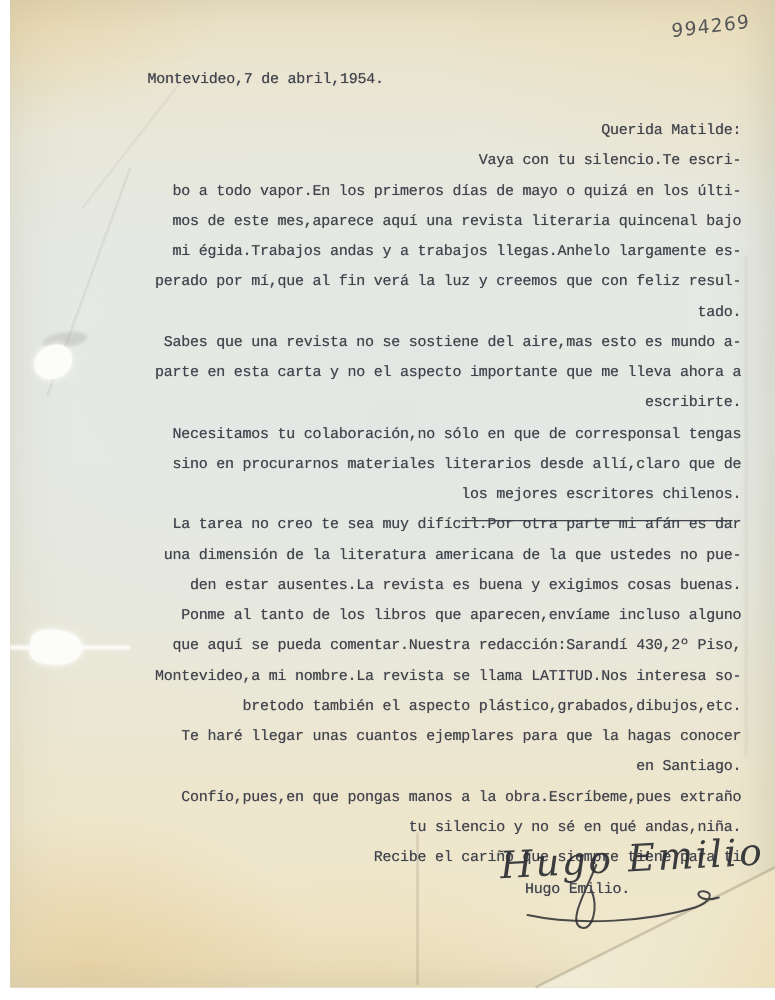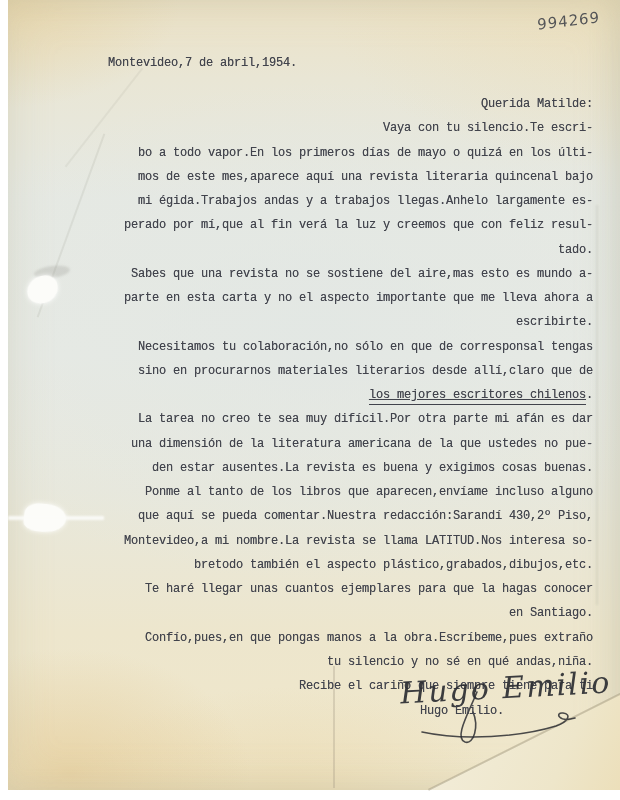--- a/index.html
+++ b/index.html
@@ -41,27 +41,27 @@
   .hole.h2{left:16px;top:504px;width:42px;height:28px;border-radius:45% 55% 62% 38%;transform:rotate(6deg);box-shadow:0 0 5px rgba(255,255,255,0.95);}
   .streak{position:absolute;left:0px;top:516px;width:96px;height:4px;background:rgba(252,252,249,0.9);filter:blur(0.8px);}
   
   .archive{
     position:absolute;left:529px;top:12px;
     font-family:"DejaVu Sans", sans-serif;font-size:15px;letter-spacing:1px;
     color:#45474d;transform:rotate(-7deg) skewX(-4deg);opacity:.9;
   }
   
   .typed{color:#41434c;text-shadow:0 0 0.6px rgba(64,66,75,0.65);}
-  .date-line{position:absolute;left:100px;top:56px;font-size:12px;letter-spacing:-0.2px;white-space:pre;}
+  .date-line{position:absolute;left:110px;top:56px;font-size:12px;letter-spacing:-0.2px;white-space:pre;}
   .body{
     position:absolute;left:85px;top:92px;width:500px;
     font-size:12px;letter-spacing:-0.2px;line-height:24.25px;white-space:pre;
   }
   .tline{height:24.25px;text-align:right;}
-  .tline .und{border-bottom:1px solid currentColor;padding-bottom:2px;text-decoration:underline;}
+  .tline .und{border-bottom:1px solid currentColor;padding-bottom:14px;}
   
   .sig-hand{
     position:absolute;left:392px;top:670px;
     font-family:"DejaVu Serif", serif;font-style:italic;
     font-size:30px;letter-spacing:2px;color:#2c2e33;
     transform:rotate(-3deg);opacity:.92;
   }
   .sig-typed{position:absolute;left:412px;top:704px;font-size:12px;letter-spacing:-0.2px;white-space:pre;}
   .flourish{position:absolute;left:384px;top:660px;}
 </style>

